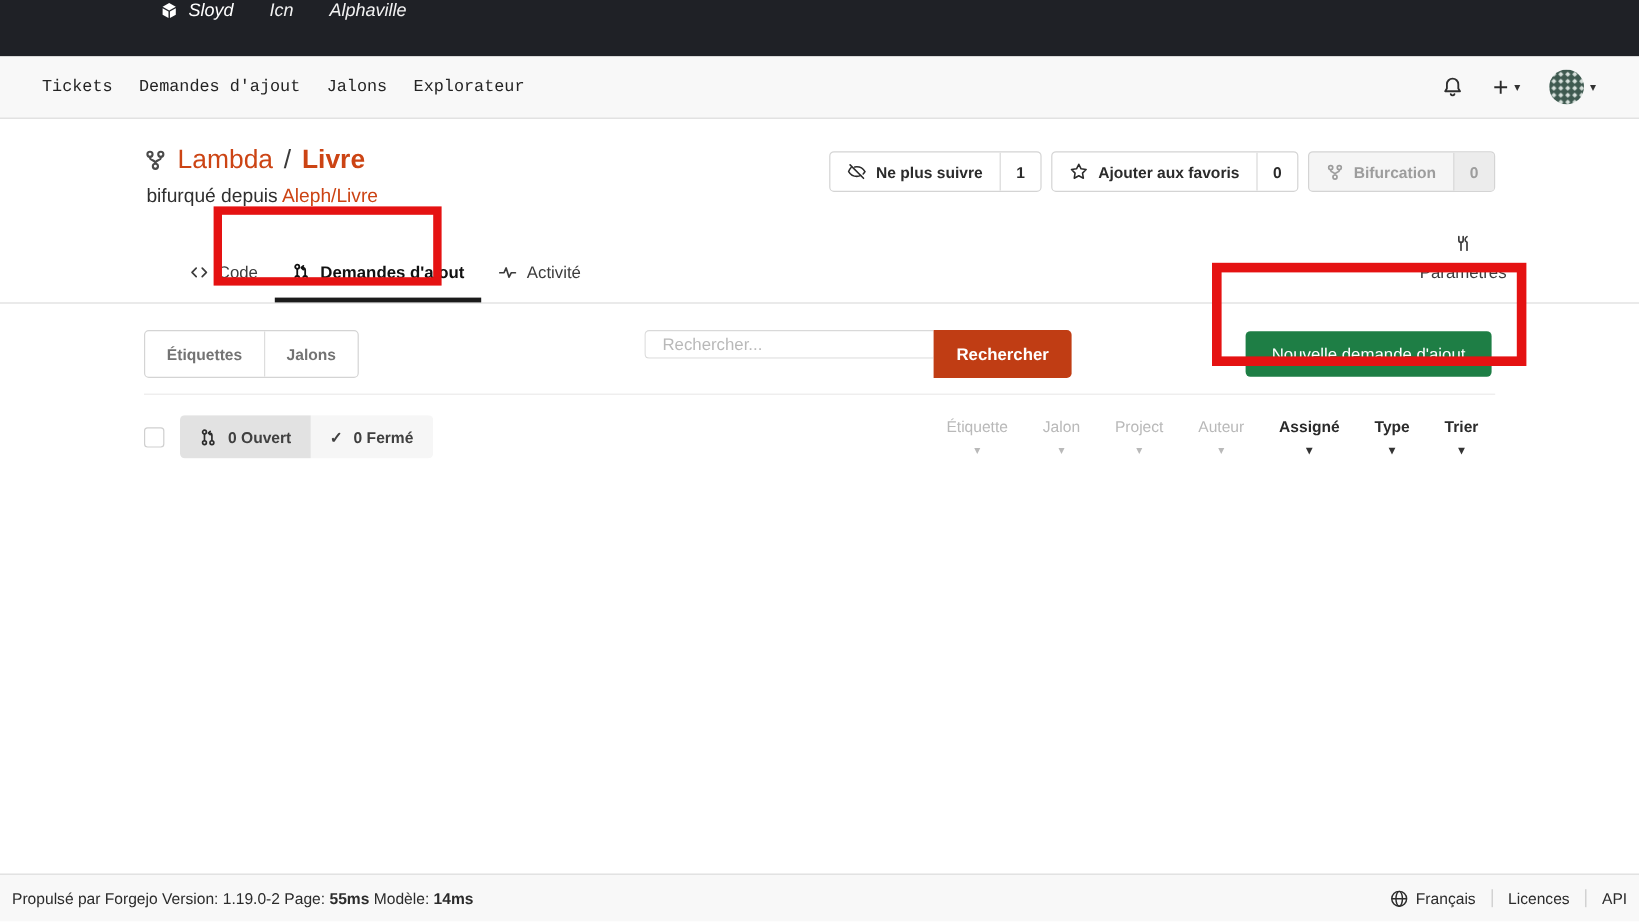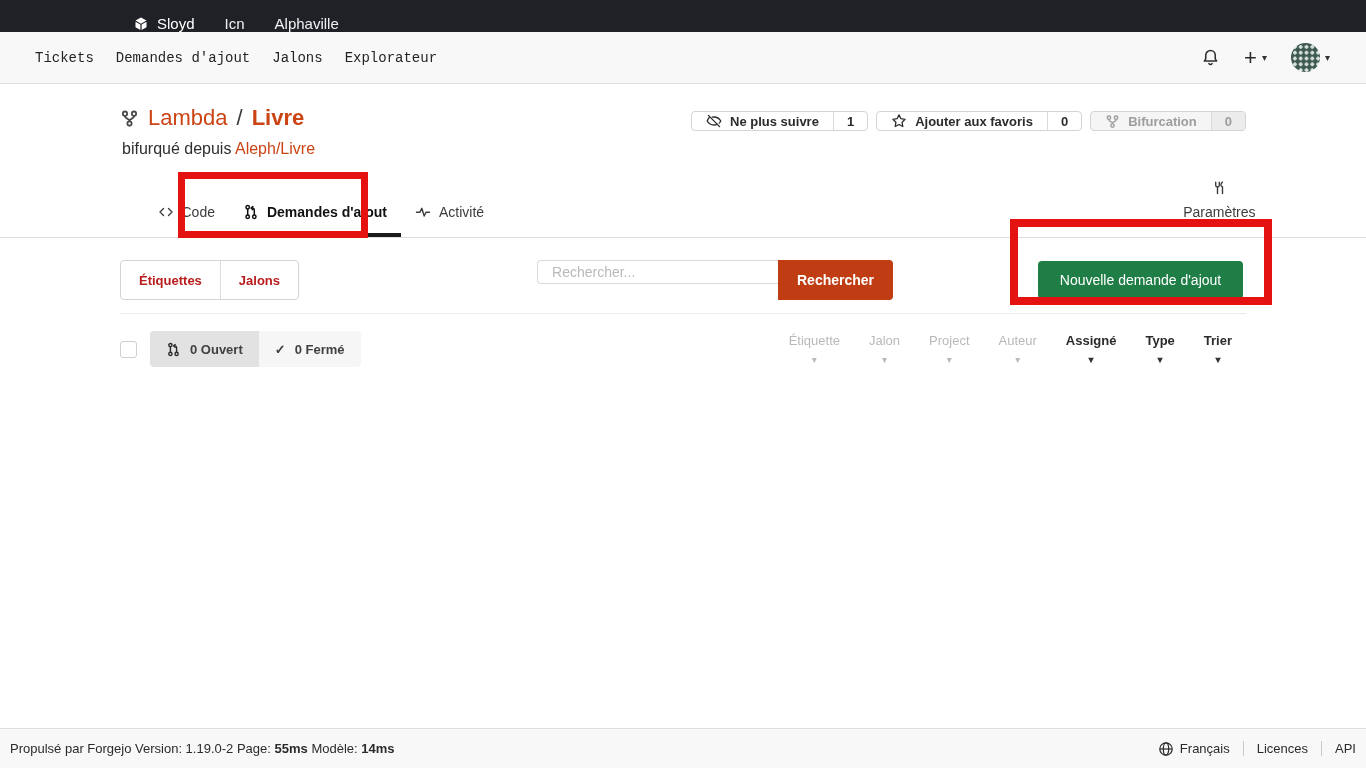--- a/index.html
+++ b/index.html
@@ -1,21 +1,21 @@
 <!DOCTYPE html>
 <html><head>
 <meta charset="utf-8">
 <style>
   * { margin:0; padding:0; box-sizing:border-box; }
   html,body { width:1366px; height:768px; overflow:hidden; }
   body { font-family:"Liberation Sans", sans-serif; background:#ffffff; color:#2b2b2b; }
   .page { position:relative; width:1366px; height:768px; display:flex; flex-direction:column; }
 
   
-  .topbar { height:32px; background:#1f2126; display:flex; align-items:flex-end; padding-left:133px; gap:30px; flex:none; }
+  .topbar { height:47px; background:#1f2126; display:flex; align-items:flex-start; padding-left:133px; gap:30px; flex:none;font-style:italic; }
   .brand { display:flex; align-items:center; gap:8px; color:#ffffff; font-size:15px; cursor:pointer; }
   .topbar a.toplink { color:#f2f2f2; font-size:15px; text-decoration:none; cursor:pointer; }
 
   
   .navbar { height:52px; background:#f8f8f8; border-bottom:1px solid #dddddd; display:flex; align-items:center; padding:0 36px 0 35px; flex:none; }
   .navlinks { display:flex; gap:22px;font-family:Liberation Mono, monospace; }
   .navlinks .navitem { font-size:14px; color:#242424; cursor:pointer; }
   .nav-right { margin-left:auto; display:flex; align-items:center; gap:24px; }
   .iconbtn { display:flex; align-items:center; gap:5px; cursor:pointer; color:#333; }
   .plus { font-size:22px; line-height:1; color:#2b2b2b; font-weight:400; }
@@ -30,38 +30,38 @@
   
   .repo-header { padding-top:21px; display:flex; align-items:flex-start; }
   .repo-title-row { display:flex; align-items:center; gap:9px; font-size:22px; }
   .repo-title-row .lnk { color:#cc4414; cursor:pointer; }
   .repo-title-row .sep { color:#3a3a3a; }
   .repo-title-row .reponame { font-weight:600; }
   .fork-note { font-size:16px; color:#2f2f2f; margin-top:9px; margin-left:2px; }
   .fork-note .lnk { color:#cc4414; cursor:pointer; }
   .repo-actions { margin-left:auto; display:flex; gap:8px; margin-top:6px; }
   .action-btn { display:flex; align-items:stretch; border:1px solid #d4d4d4; border-radius:4px; overflow:hidden;
-                background:#fff; font-size:13px; font-weight:600; color:#2b2b2b; height:20px; cursor:pointer; }
+                background:#fff; font-size:13px; font-weight:600; color:#2b2b2b; height:34px; cursor:pointer; }
   .action-btn .lbl { display:flex; align-items:center; gap:8px; padding:0 14px; }
   .action-btn .cnt { display:flex; align-items:center; padding:0 13px; border-left:1px solid #d9d9d9; }
   .action-btn.disabled { background:#f5f5f5; color:#9d9d9d; cursor:default; }
   .action-btn.disabled .cnt { background:#ececec; }
   .action-btn svg { flex:none; }
 
   
   .tabbar-wrap { border-bottom:1px solid #dddddd; margin-top:12px;padding-left:47px; }
   .tabbar { display:flex; align-items:flex-end; }
   .tab { display:flex; align-items:center; gap:8px; font-size:14px; color:#3c3c3c; padding:10px 14px 13px 14px; cursor:pointer; border-bottom:4px solid transparent; }
   .tab.active { font-weight:700; color:#111; border-bottom:4px solid #1b1b1b; }
   .tab-right { margin-left:auto;flex-direction:column; }
 
   
   .toolbar { display:flex; align-items:center; margin-top:22px; height:40px; }
   .btn-group { display:flex; border:1px solid #d4d4d4; border-radius:4px; overflow:hidden; background:#fff; height:40px; }
-  .btn-group .gbtn { display:flex; align-items:center; padding:0 18px; font-size:13px; font-weight:700; color:#b91c1c; cursor:pointer; }
+  .btn-group .gbtn { display:flex; align-items:center; padding:0 18px; font-size:13px; font-weight:700; color:#737373; cursor:pointer; }
   .btn-group .gbtn + .gbtn { border-left:1px solid #ddd; }
   .search-combo { display:flex; margin-left:238px; height:40px; }
   .search-input { width:241px; height:24px; border:1px solid #d9d9d9; border-right:none; border-radius:4px 0 0 4px; padding:0 14px; font-size:14px; color:#333; outline:none; font-family:"Liberation Sans",sans-serif; }
   .search-input::placeholder { color:#b9b9b9; }
   .search-btn { width:115px; height:40px; background:#c03d14; color:#fff; font-size:14px; font-weight:600; border:none; border-radius:0 4px 4px 0; cursor:pointer; font-family:"Liberation Sans",sans-serif; }
   .new-pr-btn { margin-left:auto; margin-right:3px; width:205px; height:38px; background:#1e7e45; color:#fff; font-size:14px; border:none; border-radius:4px; cursor:pointer; font-family:"Liberation Sans",sans-serif; }
 
   .divider { border-top:1px solid #eceaea; margin-top:13px; }
 
   

